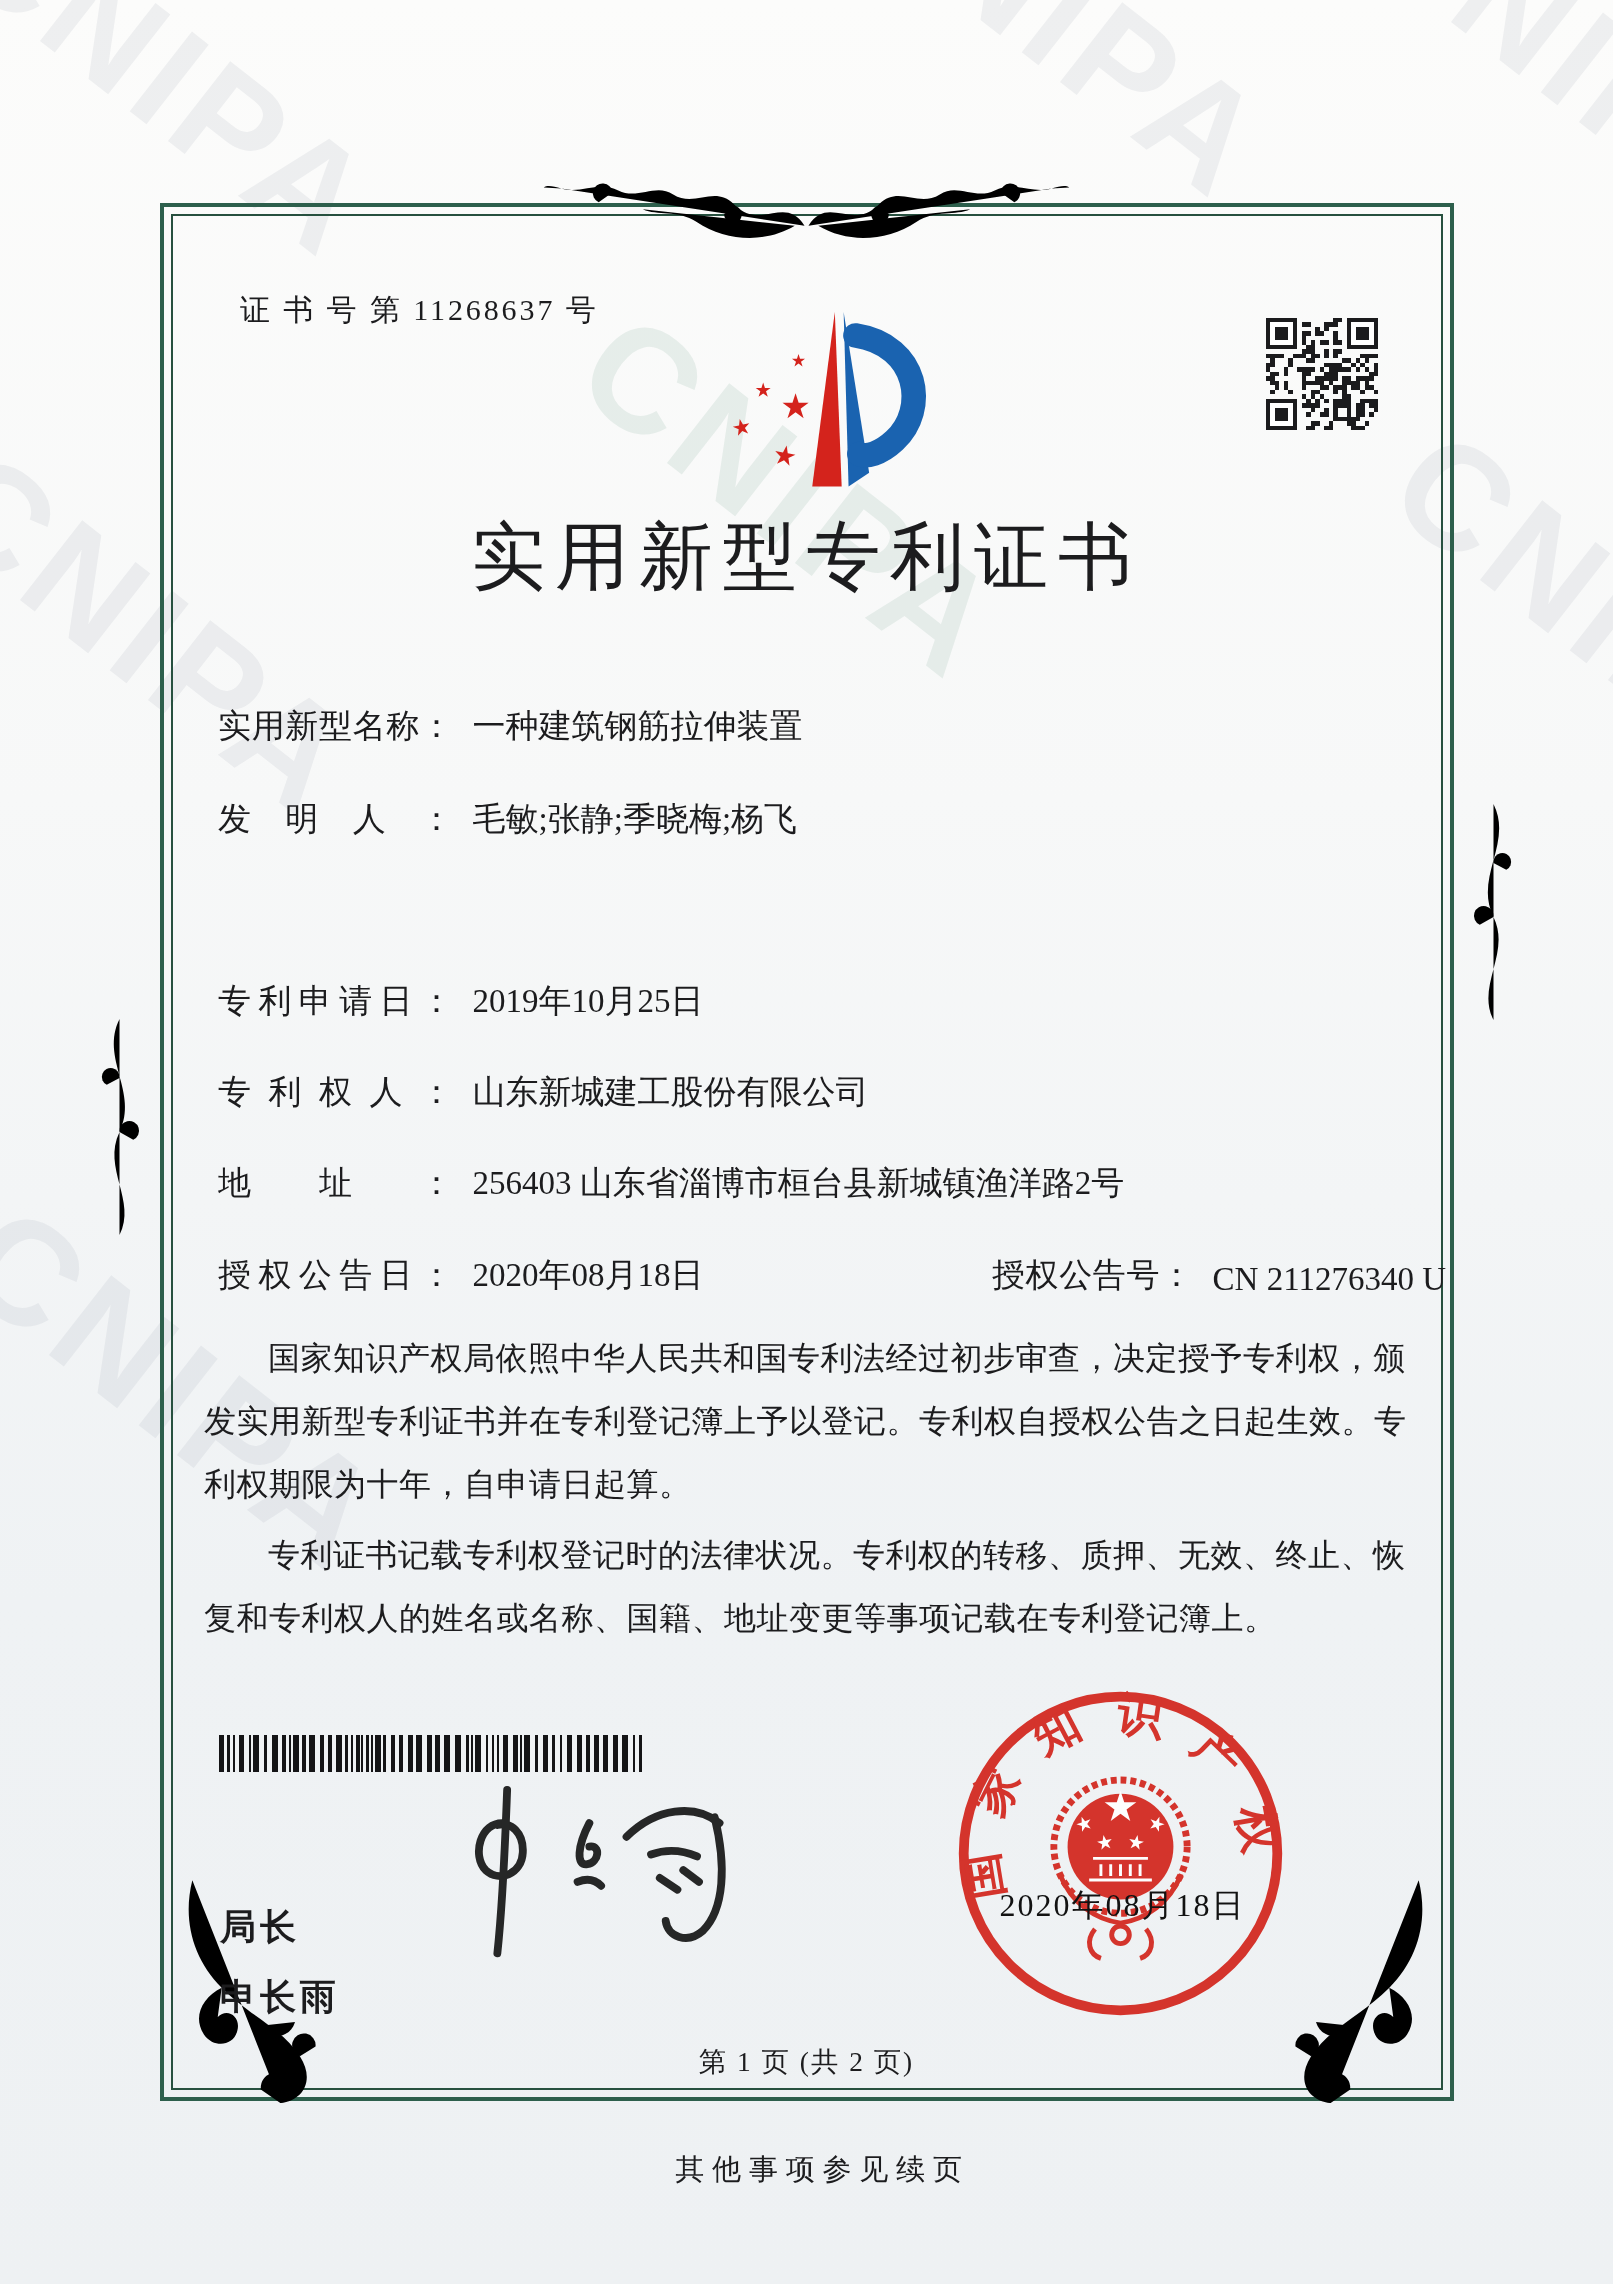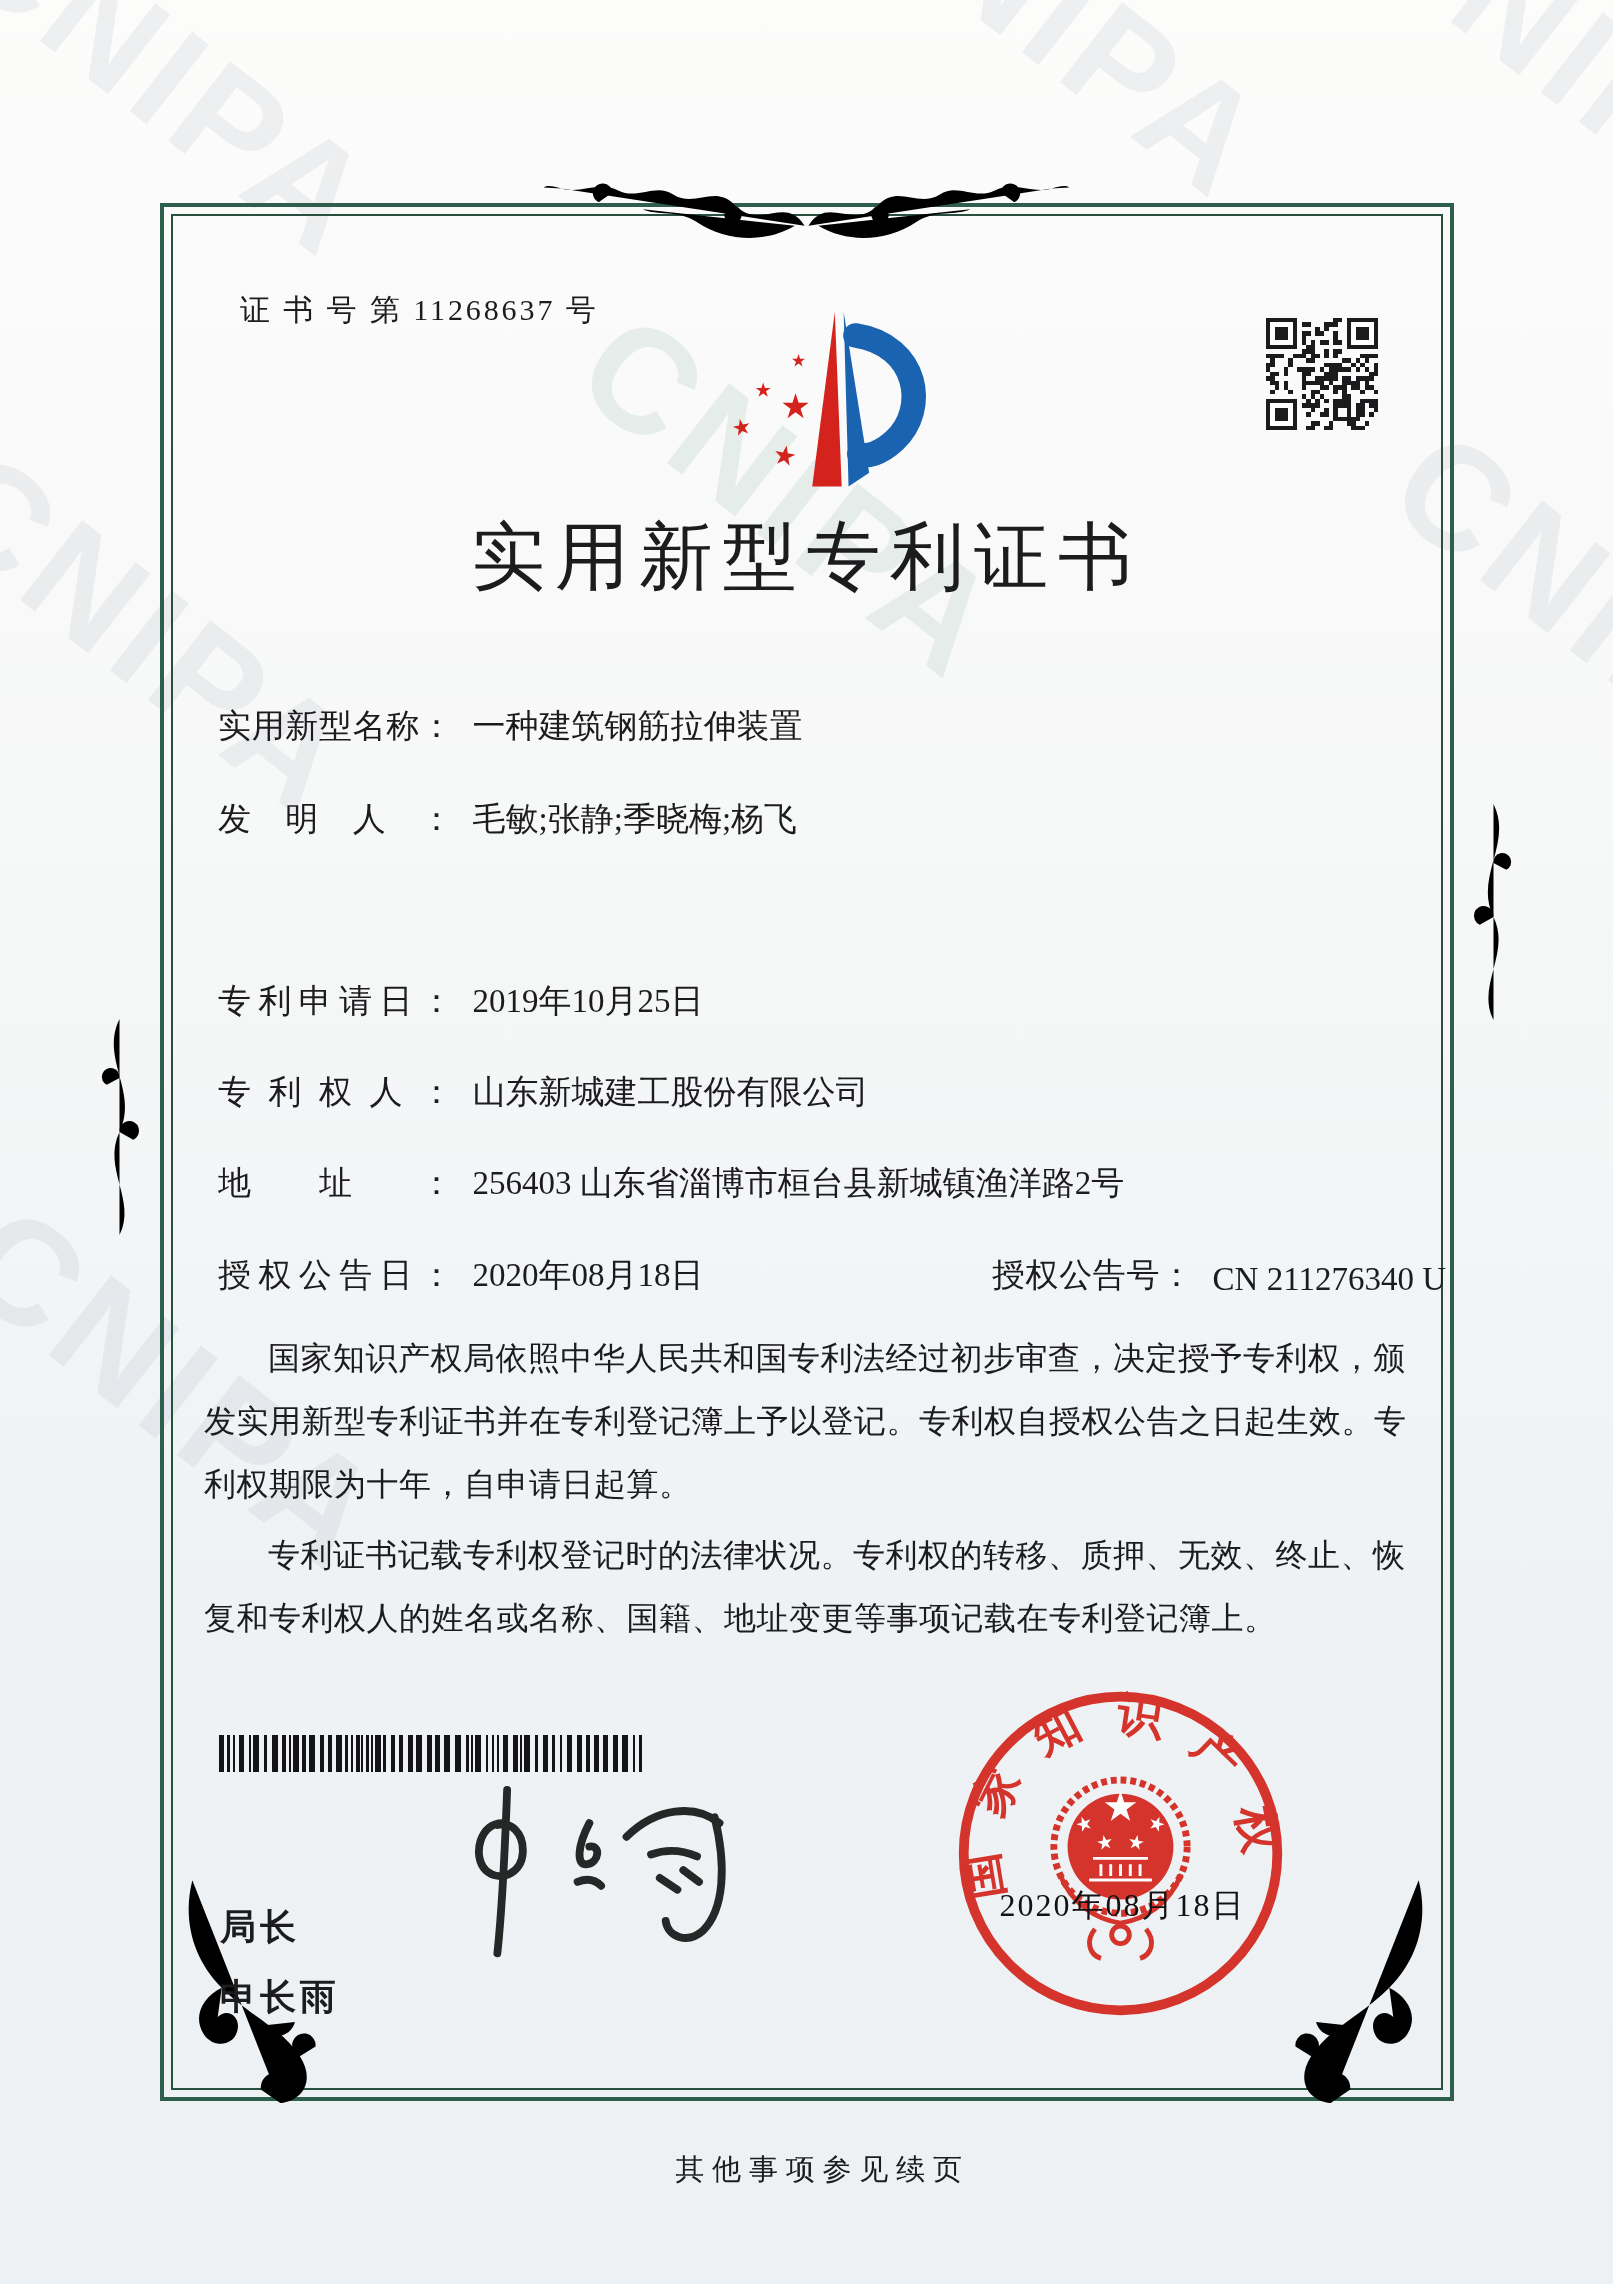--- a/index.html
+++ b/index.html
@@ -460,16 +460,17 @@
       <g stroke="#d3261d" stroke-width="5" fill="none">
         <path d="M-62,28 C-50,58 -26,74 0,78 C26,74 50,58 62,28"></path>
         <circle cx="0" cy="90" r="9"></circle>
         <path d="M-26,84 C-36,96 -32,110 -20,114"></path>
         <path d="M26,84 C36,96 32,110 20,114"></path>
       </g>
     </g>
   </svg>
   <div class="seal-date">2020年08月18日</div>
 
+  <div class="pageinfo">第 1 页 (共 2 页)</div>
   <div class="contnote">其他事项参见续页</div>
 
 </div>
 
 
 </body></html>

